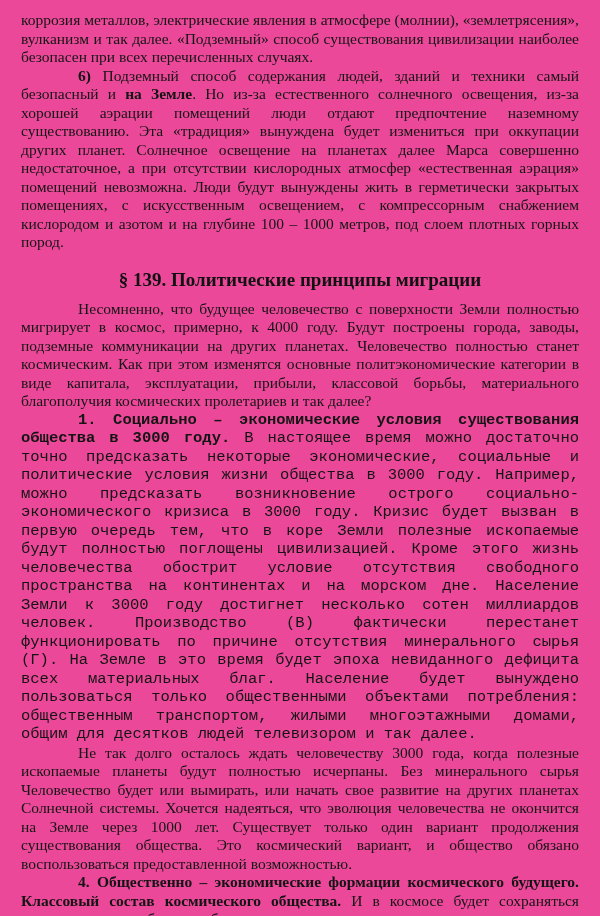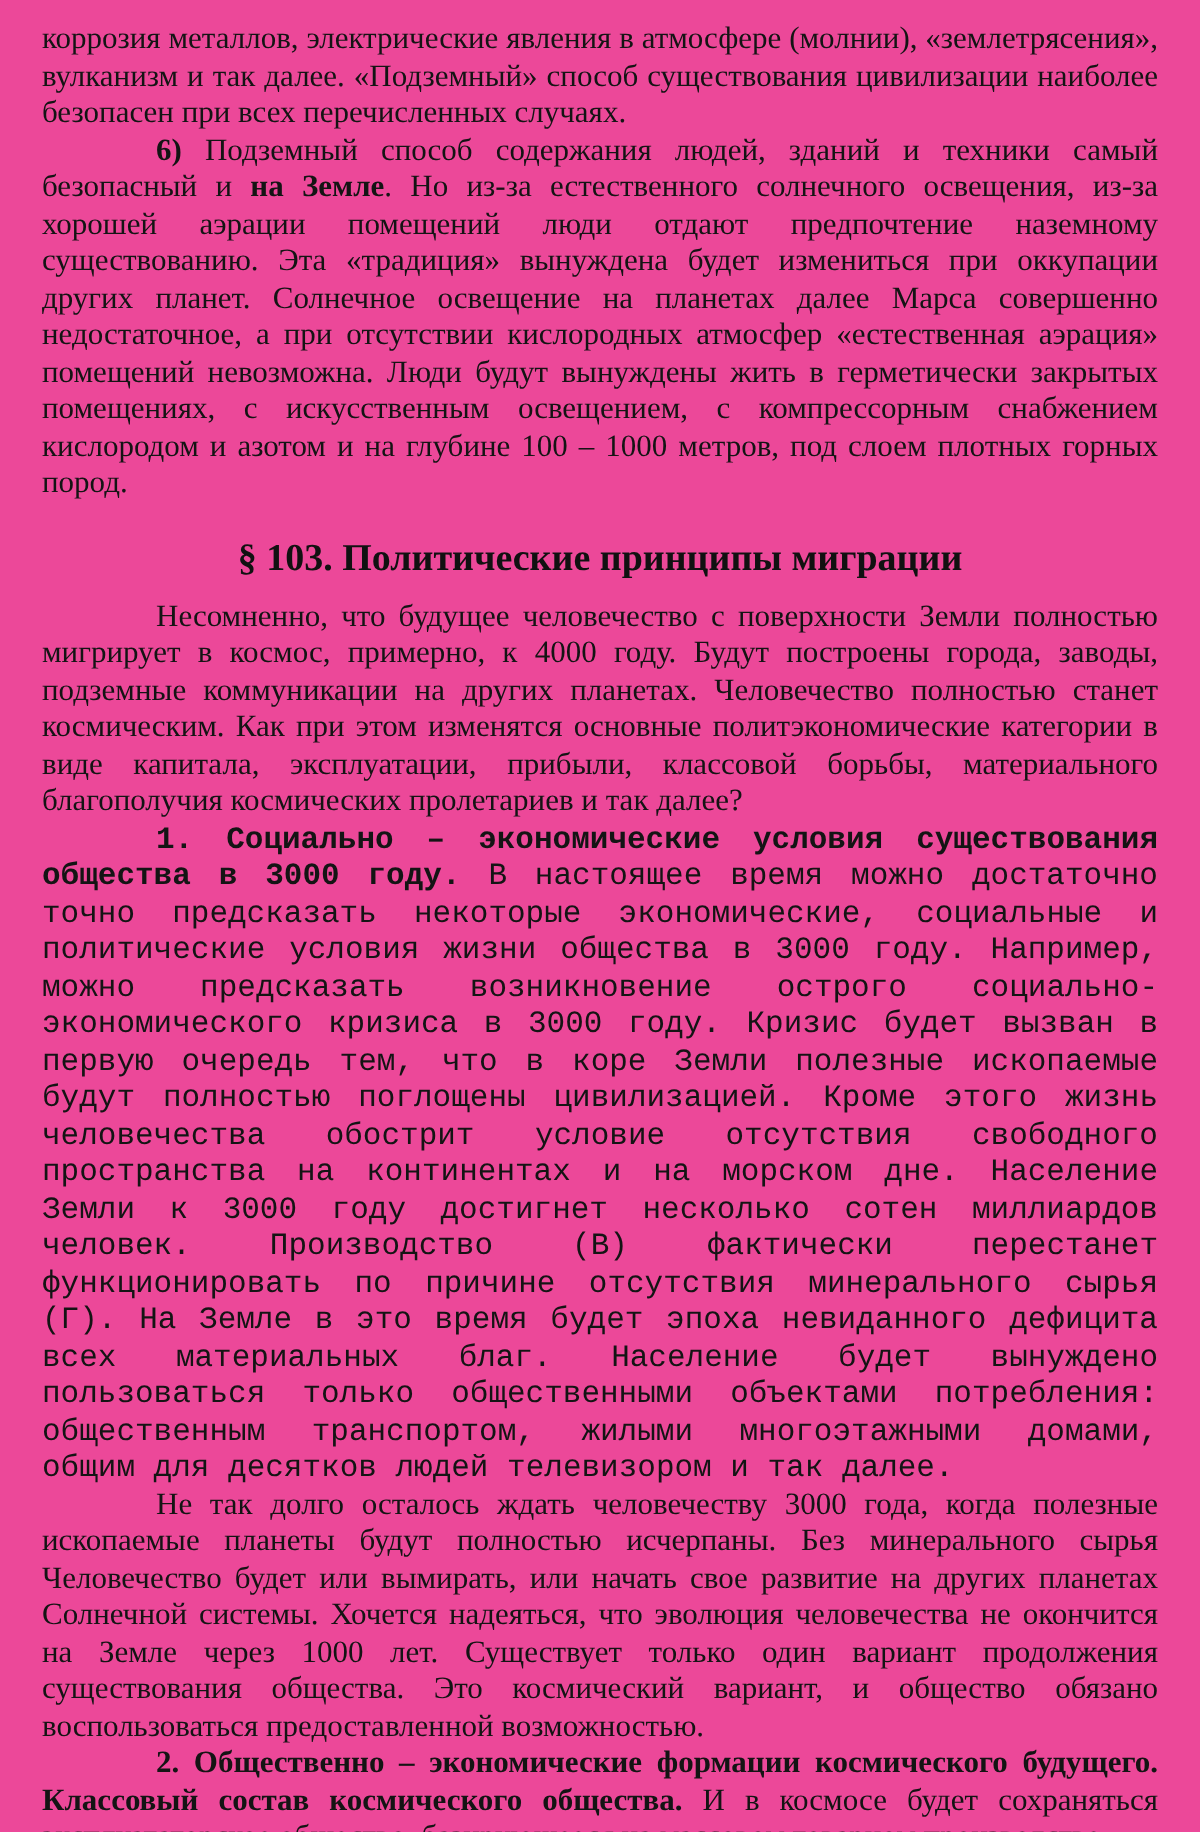--- a/index.html
+++ b/index.html
@@ -58,34 +58,34 @@
 
   <p class="body-text">
     <span>коррозия металлов, электрические явления в атмосфере (молнии), «землетрясения», вулканизм и так далее. «Подземный» способ существования цивилизации наиболее безопасен при всех перечисленных случаях.</span>
   </p>
 
   <p class="body-text indent mt-para">
     <b>6)</b><span> Подземный способ содержания людей, зданий и техники самый безопасный и </span><b>на Земле</b><span>. Но из-за естественного солнечного освещения, из-за хорошей аэрации помещений люди отдают предпочтение наземному существованию. Эта «традиция» вынуждена будет измениться при оккупации других планет. Солнечное освещение на планетах далее Марса совершенно недостаточное, а при отсутствии кислородных атмосфер «естественная аэрация» помещений невозможна. Люди будут вынуждены жить в герметически закрытых помещениях, с искусственным освещением, с компрессорным снабжением кислородом и азотом и на глубине 100 – 1000 метров, под слоем плотных горных пород.</span>
   </p>
 
   <h2 class="heading">
-    <span class="hline">§ 103. Политические принципы миграции</span>
+    <span class="hline">§ 139. Политические принципы миграции</span>
   </h2>
 
   <p class="body-text indent">
     <span>Несомненно, что будущее человечество с поверхности Земли полностью мигрирует в космос, примерно, к 4000 году. Будут построены города, заводы, подземные коммуникации на других планетах. Человечество полностью станет космическим. Как при этом изменятся основные политэкономические категории в виде капитала, эксплуатации, прибыли, классовой борьбы, материального благополучия космических пролетариев и так далее?</span>
   </p>
 
   <p class="body-text indent mt-small">
     <b>1. Социально – экономические условия существования общества в 3000 году.</b><span> В настоящее время можно достаточно точно предсказать некоторые экономические, социальные и политические условия жизни общества в 3000 году. Например, можно предсказать возникновение острого социально-экономического кризиса в 3000 году. Кризис будет вызван в первую очередь тем, что в коре Земли полезные ископаемые будут полностью поглощены цивилизацией. Кроме этого жизнь человечества обострит условие отсутствия свободного пространства на континентах и на морском дне. Население Земли к 3000 году достигнет несколько сотен миллиардов человек. Производство (В) фактически перестанет функционировать по причине отсутствия минерального сырья (Г). На Земле в это время будет эпоха невиданного дефицита всех материальных благ. Население будет вынуждено пользоваться только общественными объектами потребления: общественным транспортом, жилыми многоэтажными домами, общим для десятков людей телевизором и так далее.</span>
   </p>
 
   <p class="body-text indent">
     <span>Не так долго осталось ждать человечеству 3000 года, когда полезные ископаемые планеты будут полностью исчерпаны. Без минерального сырья Человечество будет или вымирать, или начать свое развитие на других планетах Солнечной системы. Хочется надеяться, что эволюция человечества не окончится на Земле через 1000 лет. Существует только один вариант продолжения существования общества. Это космический вариант, и общество обязано воспользоваться предоставленной возможностью.</span>
   </p>
 
   <p class="body-text indent mt-big">
-    <b>2. Общественно – экономические формации космического будущего. Классовый состав космического общества.</b><span> И в космосе будет сохраняться эксплуататорское общество, базирующееся на массовом товарном производстве.</span>
+    <b>4. Общественно – экономические формации космического будущего. Классовый состав космического общества.</b><span> И в космосе будет сохраняться эксплуататорское общество, базирующееся на массовом товарном производстве.</span>
   </p>
 
   <div class="page-number">294</div>
 
 </div>
 
 </body></html>

